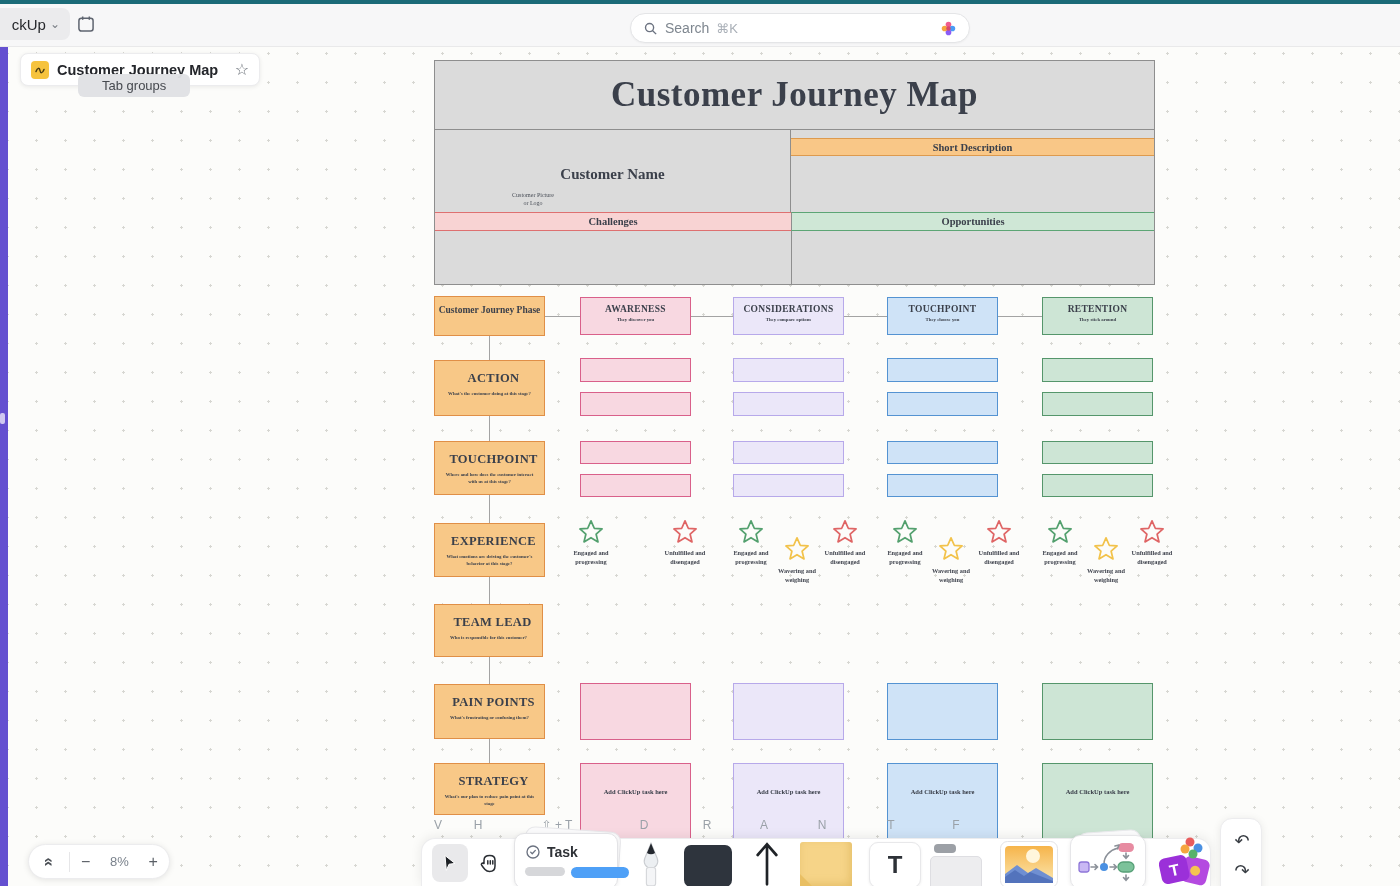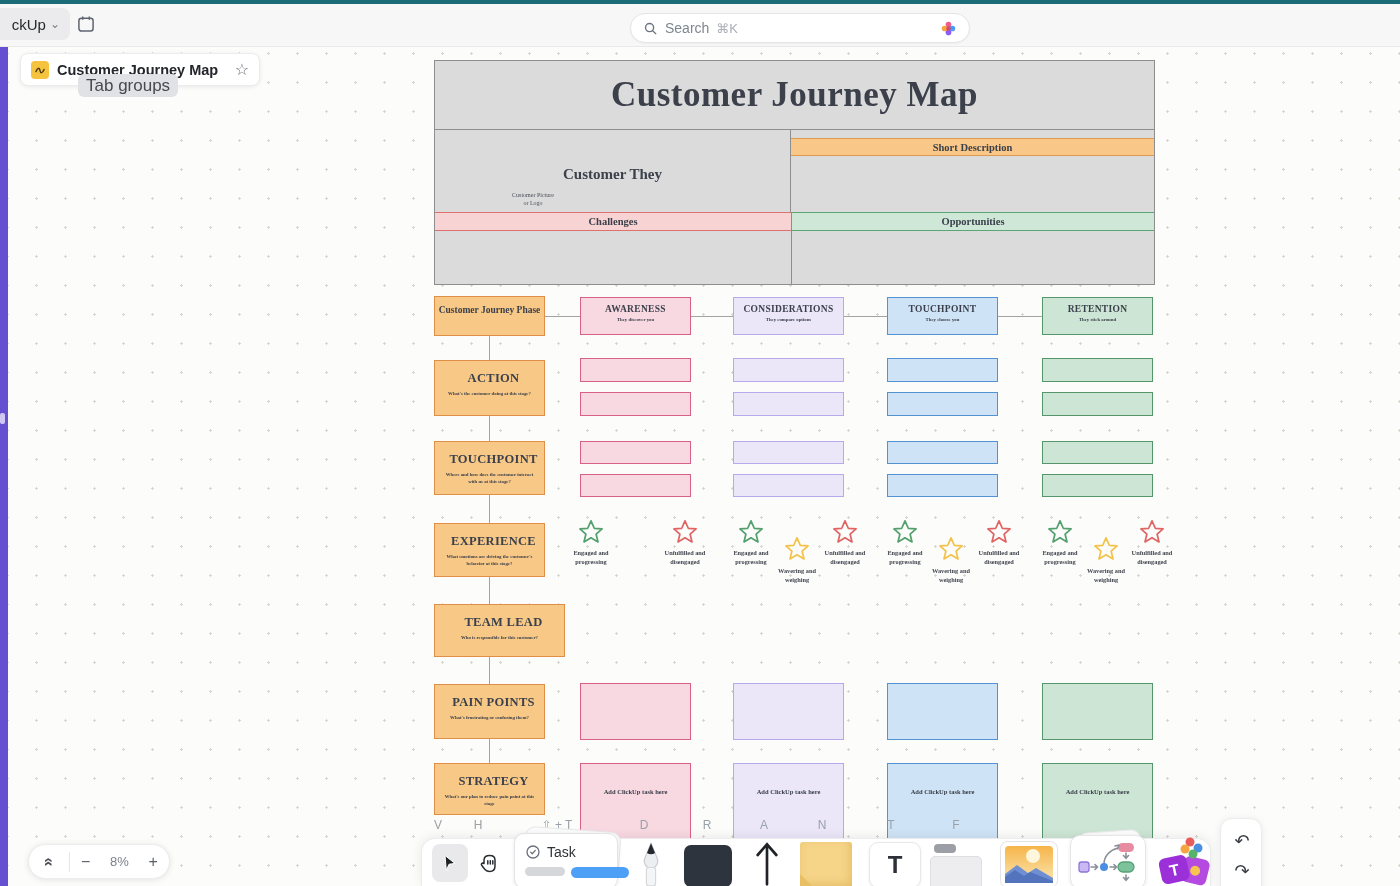--- a/index.html
+++ b/index.html
@@ -25,21 +25,21 @@
   
   .canvas { position:absolute; left:8px; top:47px; width:1392px; height:839px;
     background-image:radial-gradient(#d7d7d2 1.1px, transparent 1.1px);
     background-size:29px 29px; background-position:14px 21px; }
 
   
   .tab-pill { position:absolute; left:12px; top:6px; width:240px; height:33px; background:#fff; border:1px solid #ececee; border-radius:8px; box-shadow:0 1px 4px rgba(0,0,0,.08); display:flex; align-items:center; padding:0 10px; gap:8px; z-index:30; }
   .tab-icon { width:18px; height:18px; border-radius:4px; background:#f6c33e; display:flex; align-items:center; justify-content:center; flex:none; }
   .tab-title { font-size:14.5px; font-weight:bold; color:#24262b; flex:1; white-space:nowrap; }
   .tab-star { font-size:16px; color:#676d75; }
-  .tooltip { position:absolute; left:70px; top:27px; height:23px; padding:0 8px; background:rgba(224,225,228,.96); border-radius:6px; font-size:17px; color:#46494f; display:flex; align-items:center; z-index:31; }
+  .tooltip { position:absolute; left:70px; top:27px; height:23px; padding:0 24px; background:rgba(224,225,228,.96); border-radius:6px; font-size:13px; color:#46494f; display:flex; align-items:center; z-index:31; }
 
   
   .serif { font-family:"Liberation Serif","DejaVu Serif",serif; color:#3b404b; }
 
   
   .jm-table { position:absolute; left:426px; top:13px; width:721px; height:225px; background:#dbdbdb; border:1px solid #8e8e8e; }
   .jm-title { position:absolute; left:0; top:0; width:719px; height:69px; border-bottom:1px solid #8e8e8e; display:flex; align-items:center; justify-content:center; font-size:35px; font-weight:bold; letter-spacing:.5px; }
   .jm-midleft { position:absolute; left:0; top:69px; width:356px; height:82px; border-right:1px solid #8e8e8e; }
   .jm-custname { position:absolute; left:0; top:36px; width:100%; text-align:center; font-size:15px; font-weight:bold; }
   .jm-custpic { position:absolute; left:58px; top:62px; width:80px; text-align:center; font-size:6px; line-height:1.3; color:#4a4f58; }
@@ -79,21 +79,21 @@
 
   
   .shortcut { position:absolute; width:70px; text-align:center; top:771px; font-size:12px; color:#9aa1a8; }
   .toolpanel { position:absolute; left:413px; top:791px; width:790px; height:48px; background:#fff; border:1px solid #ececee; border-bottom:none; border-radius:14px 14px 0 0; box-shadow:0 -1px 12px rgba(0,0,0,.08); z-index:10; }
   .tool { position:absolute; display:flex; align-items:center; justify-content:center; }
   .tool-select { left:10px; top:5px; width:36px; height:38px; background:#e9e9eb; border-radius:8px; }
   .tool-hand { left:50px; top:5px; width:36px; height:38px; }
   .task-card { left:92px; top:-6px; width:104px; height:56px; background:#fff; border:1px solid #e3e3e6; border-radius:10px; box-shadow:0 1px 4px rgba(0,0,0,.08); flex-direction:column; align-items:flex-start; padding:7px 10px; z-index:2; }
   .task-card-back { position:absolute; left:102px; top:-10px; width:96px; height:50px; background:#fafafb; border:1px solid #e7e7ea; border-radius:10px; transform:rotate(4deg); z-index:1; }
   .task-row { display:flex; align-items:center; gap:6px; }
-  .task-label { font-size:14px; font-weight:normal; color:#2f3237; }
+  .task-label { font-size:14px; font-weight:bold; color:#2f3237; }
   .task-pills { display:flex; gap:6px; margin-top:7px; }
   .pill-gray { width:40px; height:9px; border-radius:5px; background:#d6d7da; }
   .pill-blue { width:58px; height:11px; border-radius:6px; background:#4ea0f7; }
   .tool-pen { left:212px; top:2px; width:34px; height:46px; }
   .tool-rect { left:262px; top:6px; width:48px; height:42px; background:#2e343d; border-radius:7px; }
   .tool-arrow { left:328px; top:0px; width:34px; height:48px; }
   .tool-note { left:378px; top:3px; width:52px; height:46px; background:#f6d488; border-radius:3px; box-shadow:inset -2px -4px 8px rgba(196,148,42,.35); }
   .tool-note:before { content:""; position:absolute; left:0; bottom:0; border-left:14px solid #e9bf63; border-top:14px solid transparent; }
   .tool-text { left:447px; top:3px; width:52px; height:46px; background:#fff; border:1px solid #e8e8ea; border-radius:9px; box-shadow:0 1px 3px rgba(0,0,0,.07); font-size:24px; font-weight:bold; color:#2d3137; }
   .tool-frame-tab { position:absolute; left:512px; top:5px; width:22px; height:9px; background:#9ca0a6; border-radius:4px; }
@@ -162,21 +162,21 @@
         </svg>
       </span>
       <span class="tab-title">Customer Journey Map</span>
       <span class="tab-star">☆</span>
     </div>
     <div class="tooltip">Tab groups</div>
 
     <div class="jm-table">
       <div class="jm-title serif">Customer Journey Map</div>
       <div class="jm-midleft">
-        <div class="jm-custname serif">Customer They</div>
+        <div class="jm-custname serif">Customer Name</div>
         <div class="jm-custpic serif">
           <span>Customer Picture</span><br>
           <span>or Logo</span>
         </div>
       </div>
       <div class="jm-orange serif">Short Description</div>
       <div class="jm-chal serif">Challenges</div>
       <div class="jm-opp serif">Opportunities</div>
       <div class="jm-botdiv"></div>
     </div>
@@ -211,21 +211,21 @@
       <span class="bx-sub">What's the customer doing at this stage?</span>
     </div>
     <div class="bx obox rowlbl serif" style="left:426px; top:394px; width:111px; height:54px;">
       <span class="bx-name">TOUCHPOINT</span>
       <span class="bx-sub">Where and how does the customer interact with us at this stage?</span>
     </div>
     <div class="bx obox rowlbl serif" style="left:426px; top:476px; width:111px; height:54px;">
       <span class="bx-name">EXPERIENCE</span>
       <span class="bx-sub">What emotions are driving the customer's behavior at this stage?</span>
     </div>
-    <div class="bx obox rowlbl serif" style="left:426px; top:557px; width:131px; height:53px;">
+    <div class="bx obox rowlbl serif" style="left:426px; top:557px; width:109px; height:53px;">
       <span class="bx-name">TEAM LEAD</span>
       <span class="bx-sub">Who is responsible for this customer?</span>
     </div>
     <div class="bx obox rowlbl serif" style="left:426px; top:637px; width:111px; height:55px;">
       <span class="bx-name">PAIN POINTS</span>
       <span class="bx-sub">What's frustrating or confusing them?</span>
     </div>
     <div class="bx obox rowlbl serif" style="left:426px; top:716px; width:111px; height:52px;">
       <span class="bx-name">STRATEGY</span>
       <span class="bx-sub">What's our plan to reduce pain point at this stage</span>

